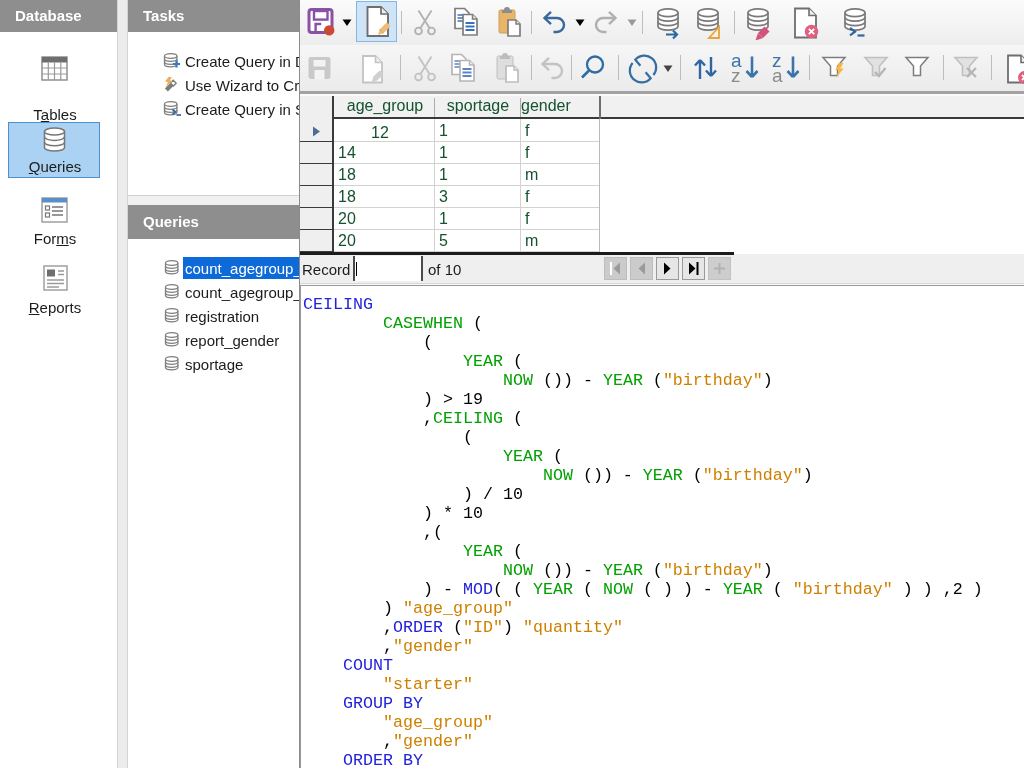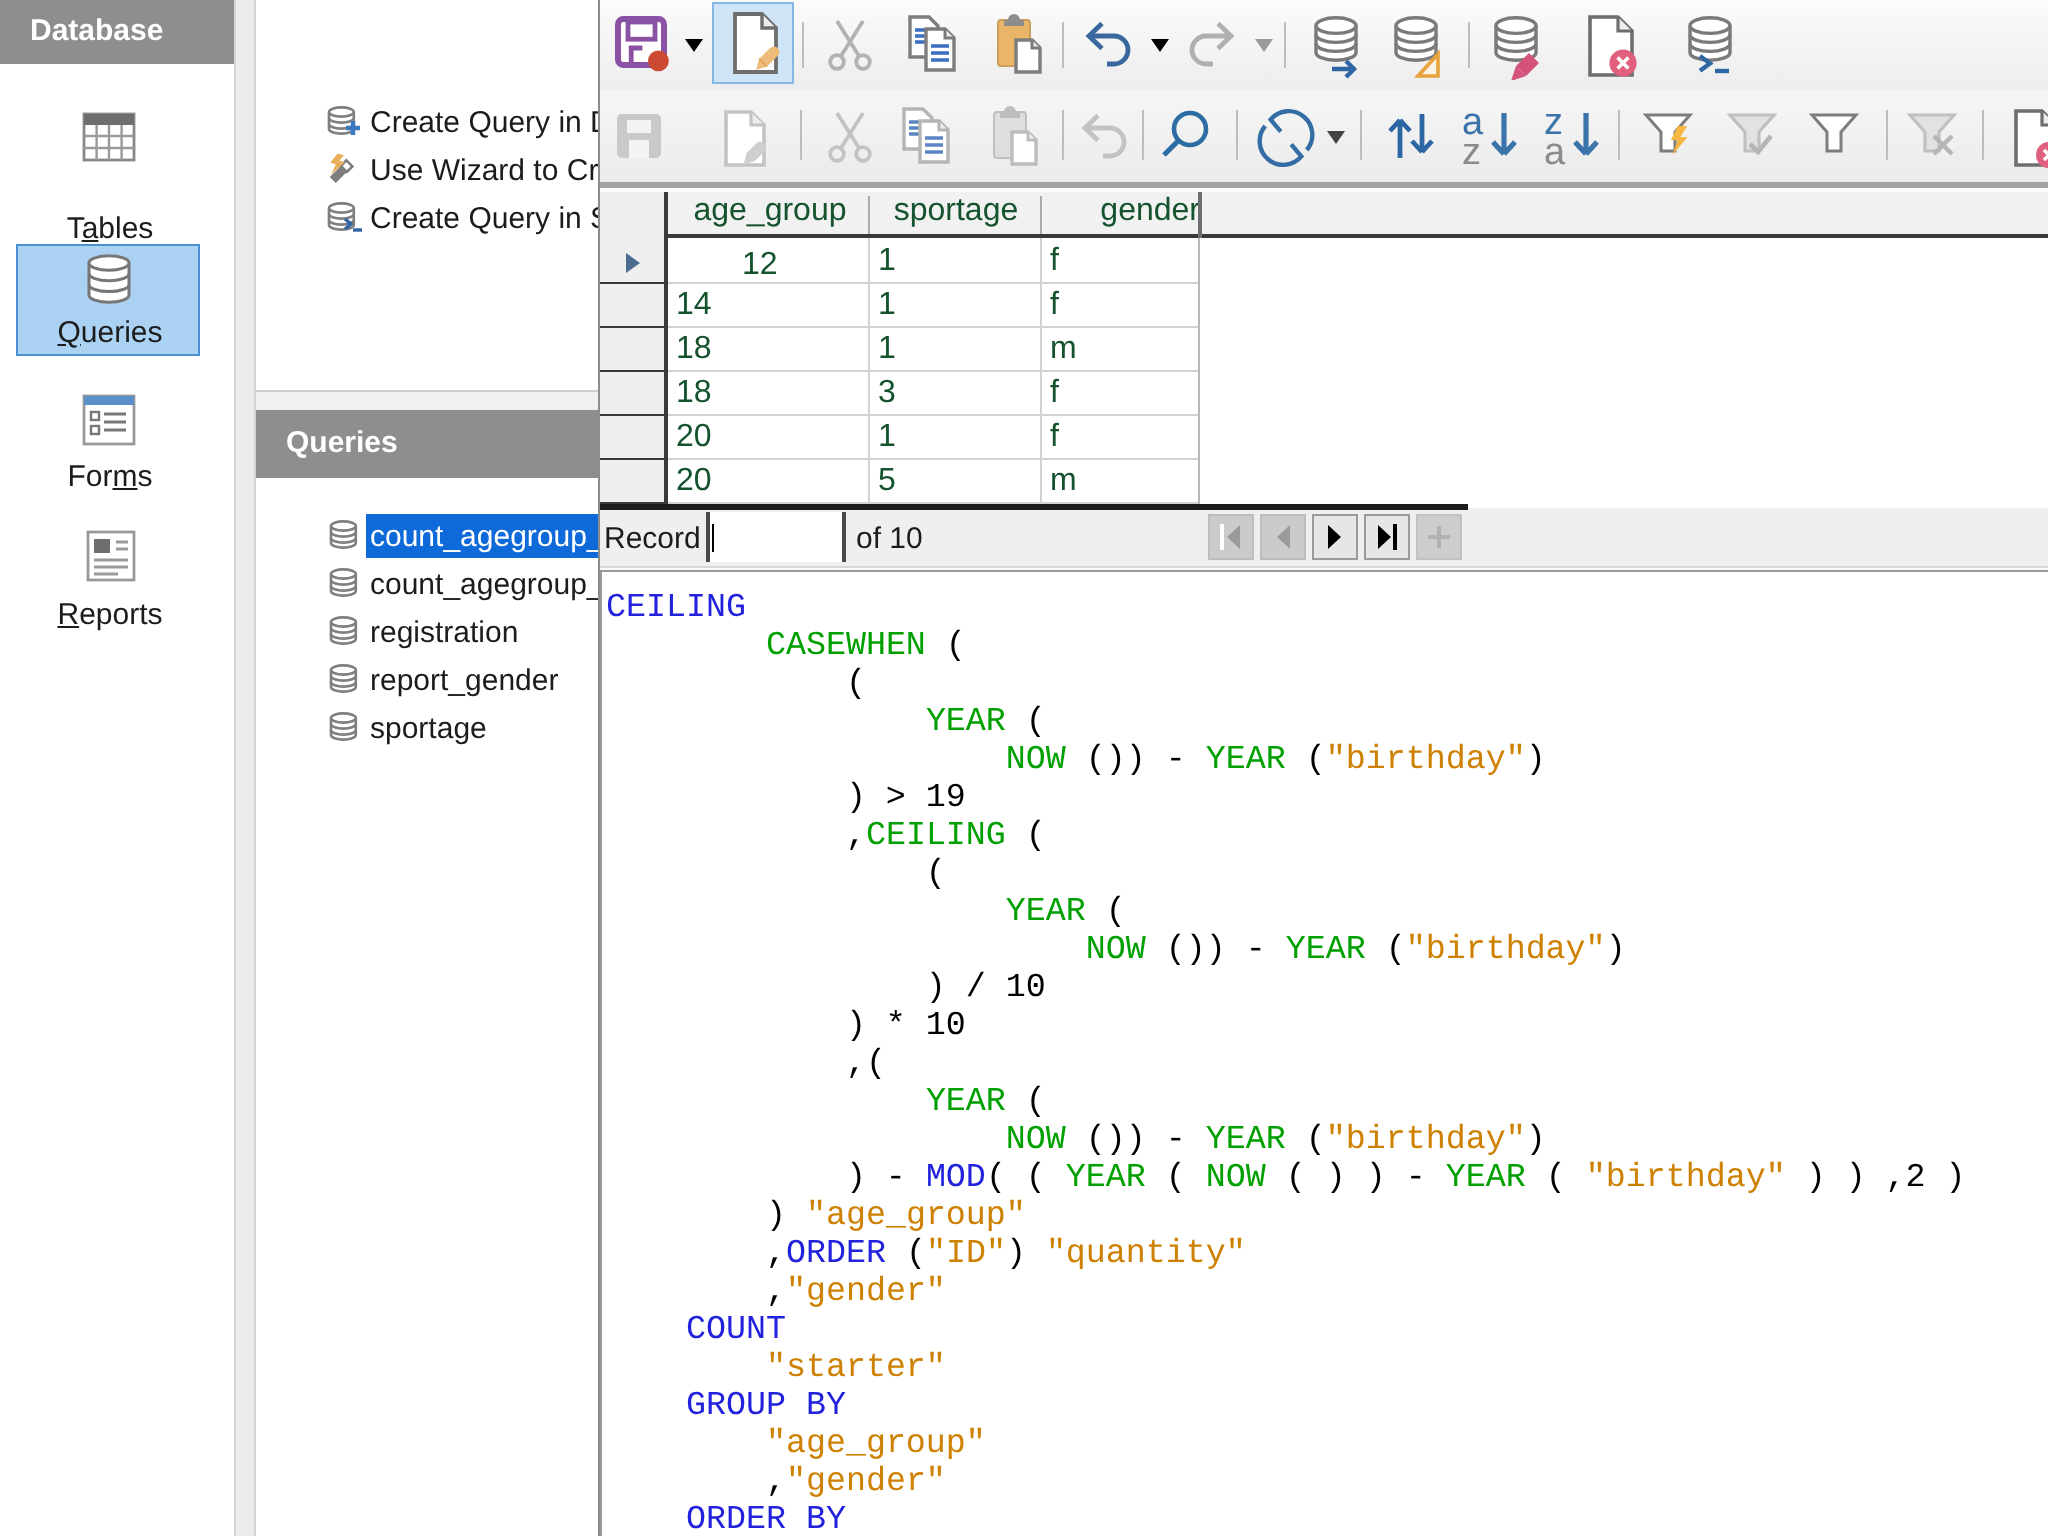--- a/index.html
+++ b/index.html
@@ -45,20 +45,21 @@
 <svg id="icon-reports" class="abs" style="left:42px;top:265px;" width="27" height="26" viewBox="0 0 27 26">
     <rect x="2" y="1" width="23" height="24" fill="#fff" stroke="#999" stroke-width="1.4"></rect>
     <rect x="5" y="4.5" width="8" height="7" fill="#6e6e6e"></rect>
     <path d="M16,6 h6 M16,9.5 h6 M5,15 h17 M5,18.5 h17 M5,22 h12" stroke="#9a9a9a" stroke-width="1.5"></path>
   </svg>
 <div class="lbl" style="left:0;top:299px;"><u>R</u>eports</div>
 
 <div class="abs" style="left:117px;top:0;width:11px;height:768px;background:#ececec;border-left:1px solid #d4d4d4;border-right:1px solid #d4d4d4;box-sizing:border-box;"></div>
 
 <div class="abs" style="left:128px;top:0;width:172px;height:196px;background:#fff;border-bottom:1px solid #cfcfcf;box-sizing:border-box;overflow:hidden;">
+  <div class="hdr">Tasks</div>
   <div class="item" style="left:57px;top:53px;">Create Query in D</div>
   <div class="item" style="left:57px;top:77px;">Use Wizard to Cre</div>
   <div class="item" style="left:57px;top:101px;">Create Query in S</div>
   <svg id="t-ic1" class="abs" style="left:34px;top:52px;" width="20" height="18" viewBox="0 0 20 18">
       <g stroke="#7f7f7f" stroke-width="1.3" fill="#fff">
         <path d="M2.5,4 v8.5 a6.2,2.3 0 0 0 12.4,0 v-8.5"></path>
         <ellipse cx="8.7" cy="4" rx="6.2" ry="2.3"></ellipse>
         <path d="M2.5,7 a6.2,2.3 0 0 0 12.4,0 M2.5,10 a6.2,2.3 0 0 0 12.4,0" fill="none"></path>
       </g>
       <path d="M14.5,8.5 v7 M11,12 h7" stroke="#3a78c2" stroke-width="2.2"></path>
@@ -316,21 +317,21 @@
     </svg>
 </div>
 <div class="abs" style="left:300px;top:91px;width:724px;height:3px;background:#a2a2a2;"></div>
 <div class="abs" style="left:300px;top:94px;width:724px;height:2px;background:#fbfbfb;"></div>
 
 <div id="grid" class="abs" style="left:300px;top:96px;width:724px;height:158px;background:#fff;font-size:16px;color:#14532d;">
 
   <div class="abs" style="left:0;top:0;width:724px;height:23px;background:#f1f1f1;border-bottom:2px solid #3a3a3a;box-sizing:border-box;"></div>
   <div class="abs" style="left:35px;top:-1px;width:100px;height:21px;line-height:21px;text-align:center;">age_group</div>
   <div class="abs" style="left:135px;top:-1px;width:86px;height:21px;line-height:21px;text-align:center;">sportage</div>
-  <div class="abs" style="left:221px;top:-1px;width:79px;height:21px;line-height:21px;text-align:right;">gender</div>
+  <div class="abs" style="left:221px;top:-1px;width:79px;height:21px;line-height:21px;text-align:left;">gender</div>
 
   <div class="abs" style="left:134px;top:2px;width:1px;height:19px;background:#ababab;"></div>
   <div class="abs" style="left:220px;top:2px;width:1px;height:19px;background:#ababab;"></div>
   <div class="abs" style="left:299px;top:0px;width:2px;height:23px;background:#6e6e6e;"></div>
 
   <div class="abs" style="left:0;top:0;width:34px;height:158px;background:#efefef;border-right:2px solid #3a3a3a;box-sizing:border-box;"></div>
   <div class="abs" style="left:0;top:45px;width:34px;height:1px;background:#3a3a3a;"></div>
   <div class="abs" style="left:0;top:67px;width:34px;height:1px;background:#3a3a3a;"></div>
   <div class="abs" style="left:0;top:89px;width:34px;height:1px;background:#3a3a3a;"></div>
   <div class="abs" style="left:0;top:111px;width:34px;height:1px;background:#3a3a3a;"></div>

